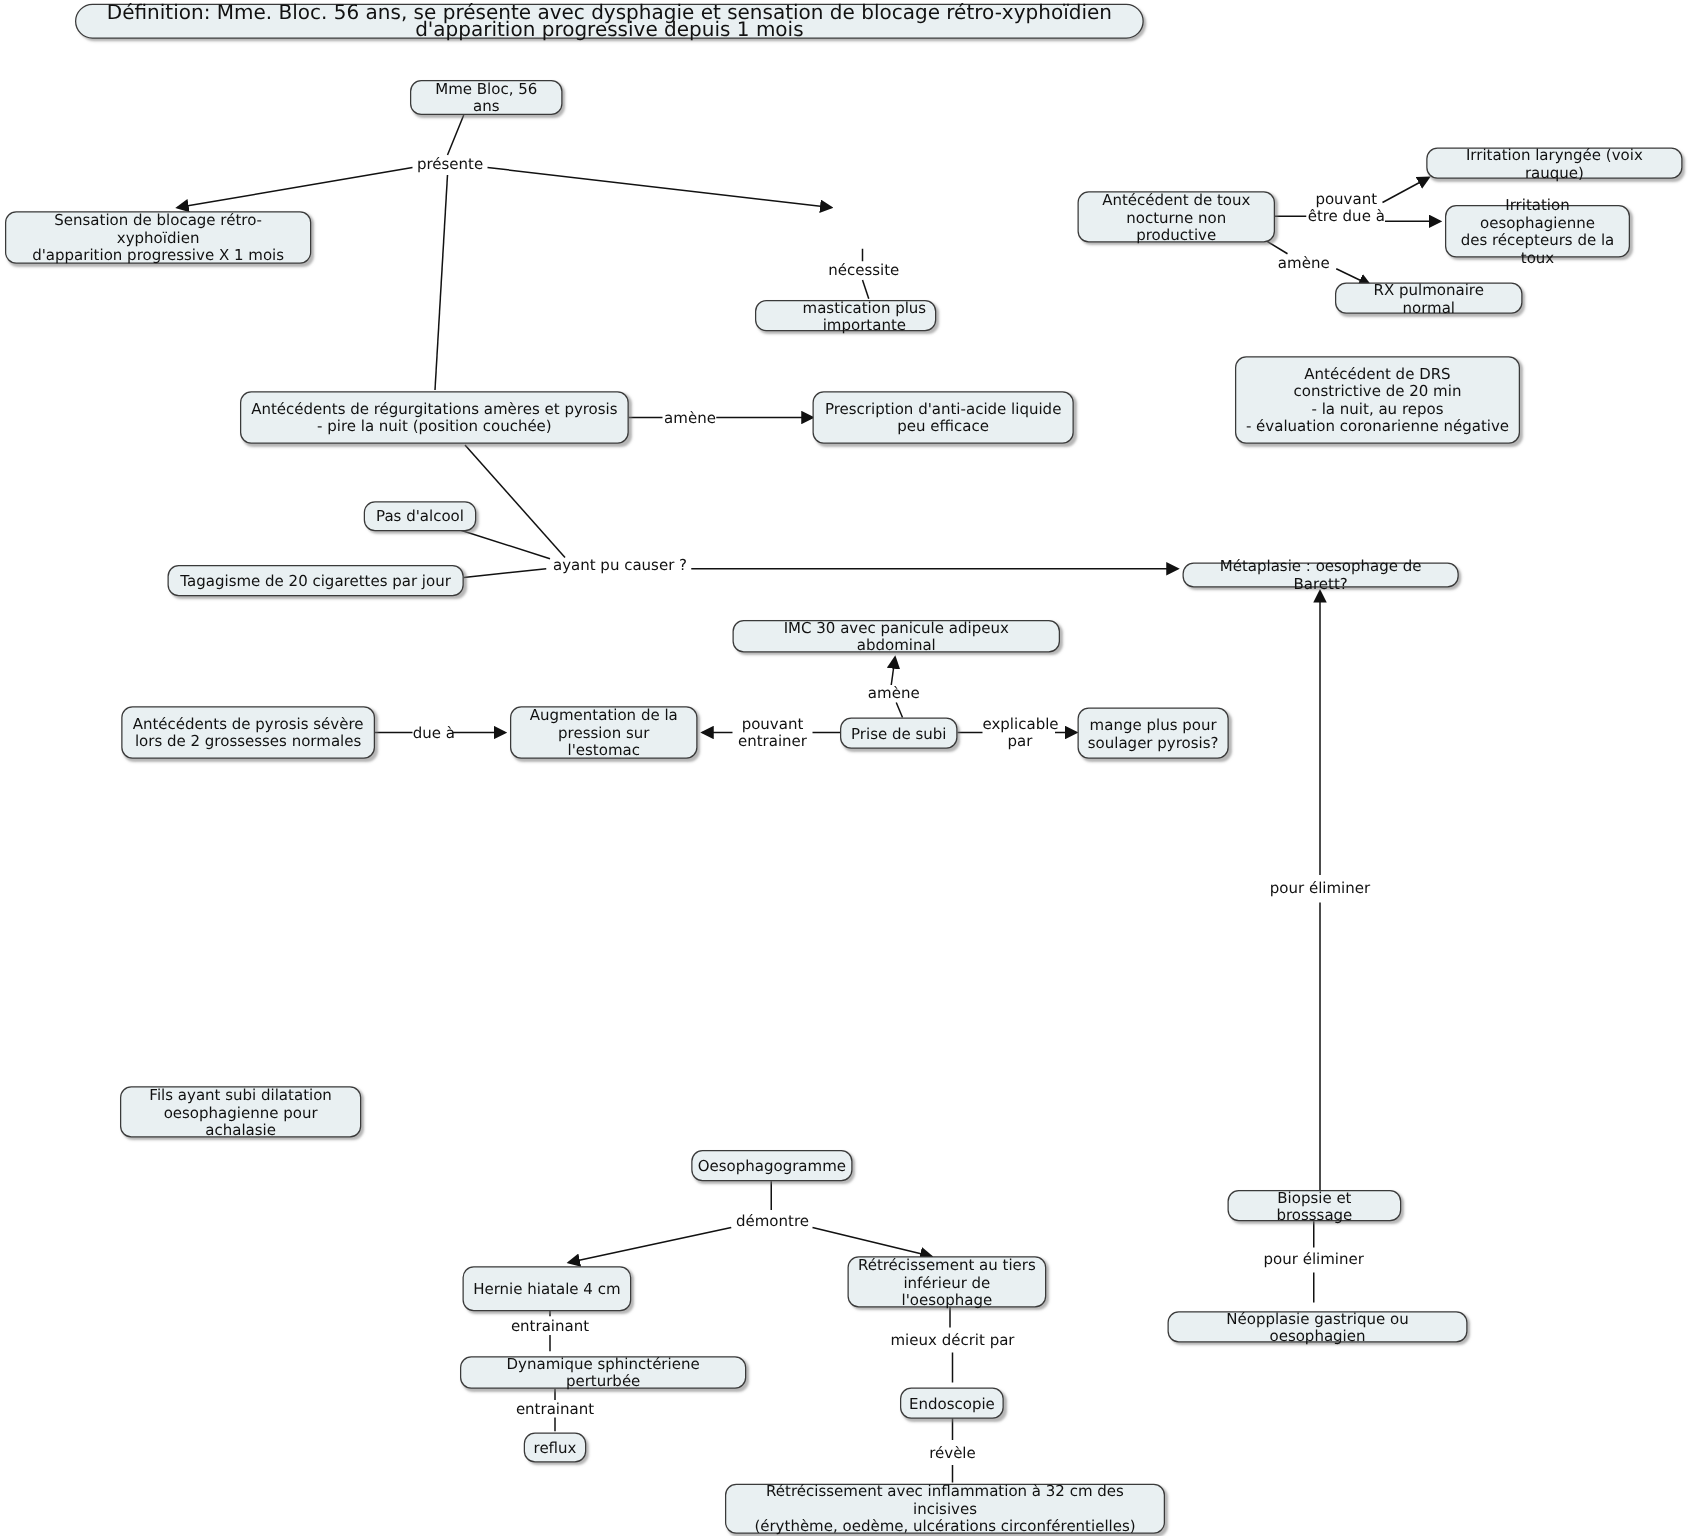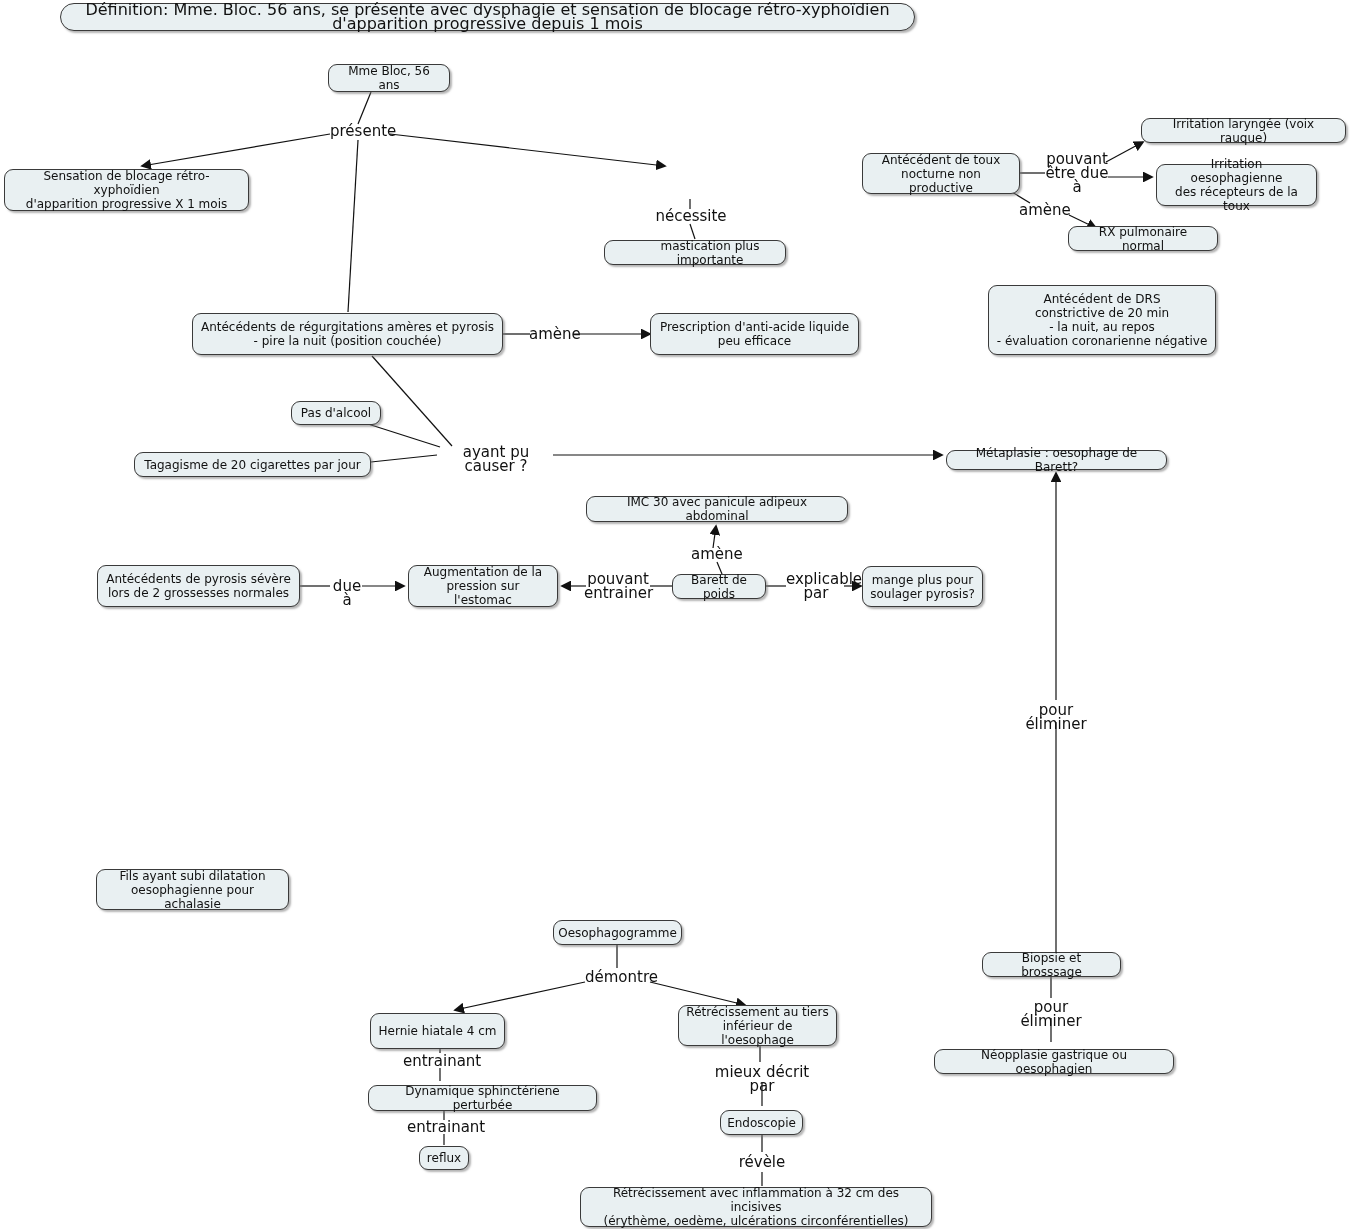--- a/index.html
+++ b/index.html
@@ -36,21 +36,21 @@
     text-align: center;
     display: flex;
     align-items: center;
     justify-content: center;
     padding: 3px 7px;
     white-space: pre-line;
   }
   .linklabel {
     position: absolute;
     color: #111111;
-    font-size: 15px;
+    font-size: 12px;
     line-height: 14px;
     text-align: center;
     white-space: pre-line;
     background: transparent;
   }
 </style>
 </head>
 <body>
 
 <div id="map-root">
@@ -128,28 +128,28 @@
   </svg>
 
   <div class="node" style="left:60px; top:3px; width:855px; height:28px; border-radius:14px; font-size:16px;">Définition: Mme. Bloc. 56 ans, se présente avec dysphagie et sensation de blocage rétro-xyphoïdien d'apparition progressive depuis 1 mois</div>
 
   <div class="node" style="left:328px; top:64px; width:122px; height:28px;">Mme Bloc, 56 ans</div>
 
   <div class="node" style="left:4px; top:169px; width:245px; height:42px;">Sensation de blocage rétro-xyphoïdien
 d'apparition progressive X  1 mois</div>
 
 
-  <div class="node" style="left:604px; top:240px; width:182px; height:25px;padding-left:37px;">mastication plus importante</div>
+  <div class="node" style="left:604px; top:240px; width:145px; height:25px;padding-left:37px;">mastication plus importante</div>
 
   <div class="node" style="left:862px; top:153px; width:158px; height:41px;">Antécédent de toux
 nocturne non productive</div>
 
   <div class="node" style="left:1141px; top:118px; width:205px; height:25px;">Irritation laryngée (voix rauque)</div>
 
-  <div class="node" style="left:1156px; top:164px; width:161px; height:42px;">Irritation oesophagienne
+  <div class="node" style="left:1156px; top:164px; width:148px; height:42px;">Irritation oesophagienne
 des récepteurs de la toux</div>
 
   <div class="node" style="left:1068px; top:226px; width:150px; height:25px;">RX pulmonaire normal</div>
 
   <div class="node" style="left:988px; top:285px; width:228px; height:70px;">Antécédent de DRS
 constrictive de 20 min
 - la nuit, au repos
 - évaluation coronarienne négative</div>
 
   <div class="node" style="left:192px; top:313px; width:311px; height:42px;">Antécédents de régurgitations amères et pyrosis
@@ -165,21 +165,21 @@
   <div class="node" style="left:946px; top:450px; width:221px; height:20px;">Métaplasie : oesophage de Barett?</div>
 
   <div class="node" style="left:586px; top:496px; width:262px; height:26px;">IMC 30 avec panicule adipeux abdominal</div>
 
   <div class="node" style="left:97px; top:565px; width:203px; height:42px;">Antécédents de pyrosis sévère
 lors de 2 grossesses normales</div>
 
   <div class="node" style="left:408px; top:565px; width:150px; height:42px;">Augmentation de la
 pression sur l'estomac</div>
 
-  <div class="node" style="left:672px; top:574px; width:94px; height:25px;">Barett de poids</div>
+  <div class="node" style="left:672px; top:574px; width:94px; height:25px;">Prise de subi</div>
 
   <div class="node" style="left:862px; top:566px; width:121px; height:41px;">mange plus pour
 soulager pyrosis?</div>
 
   <div class="node" style="left:96px; top:869px; width:193px; height:41px;">Fils ayant subi dilatation
 oesophagienne pour achalasie</div>
 
   <div class="node" style="left:553px; top:920px; width:129px; height:25px;">Oesophagogramme</div>
 
   <div class="node" style="left:370px; top:1013px; width:135px; height:36px;">Hernie hiatale 4 cm</div>

